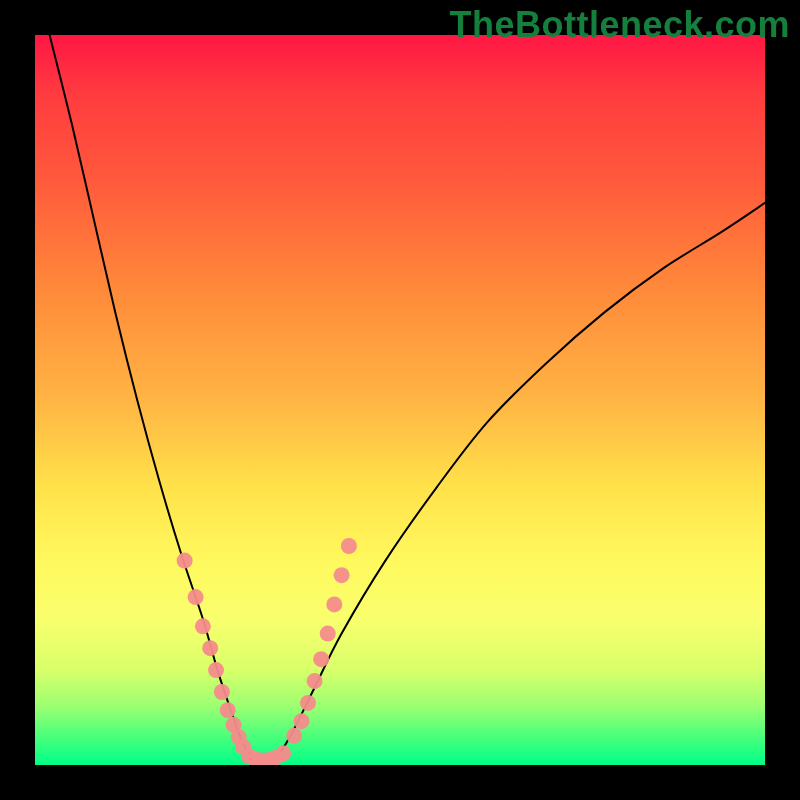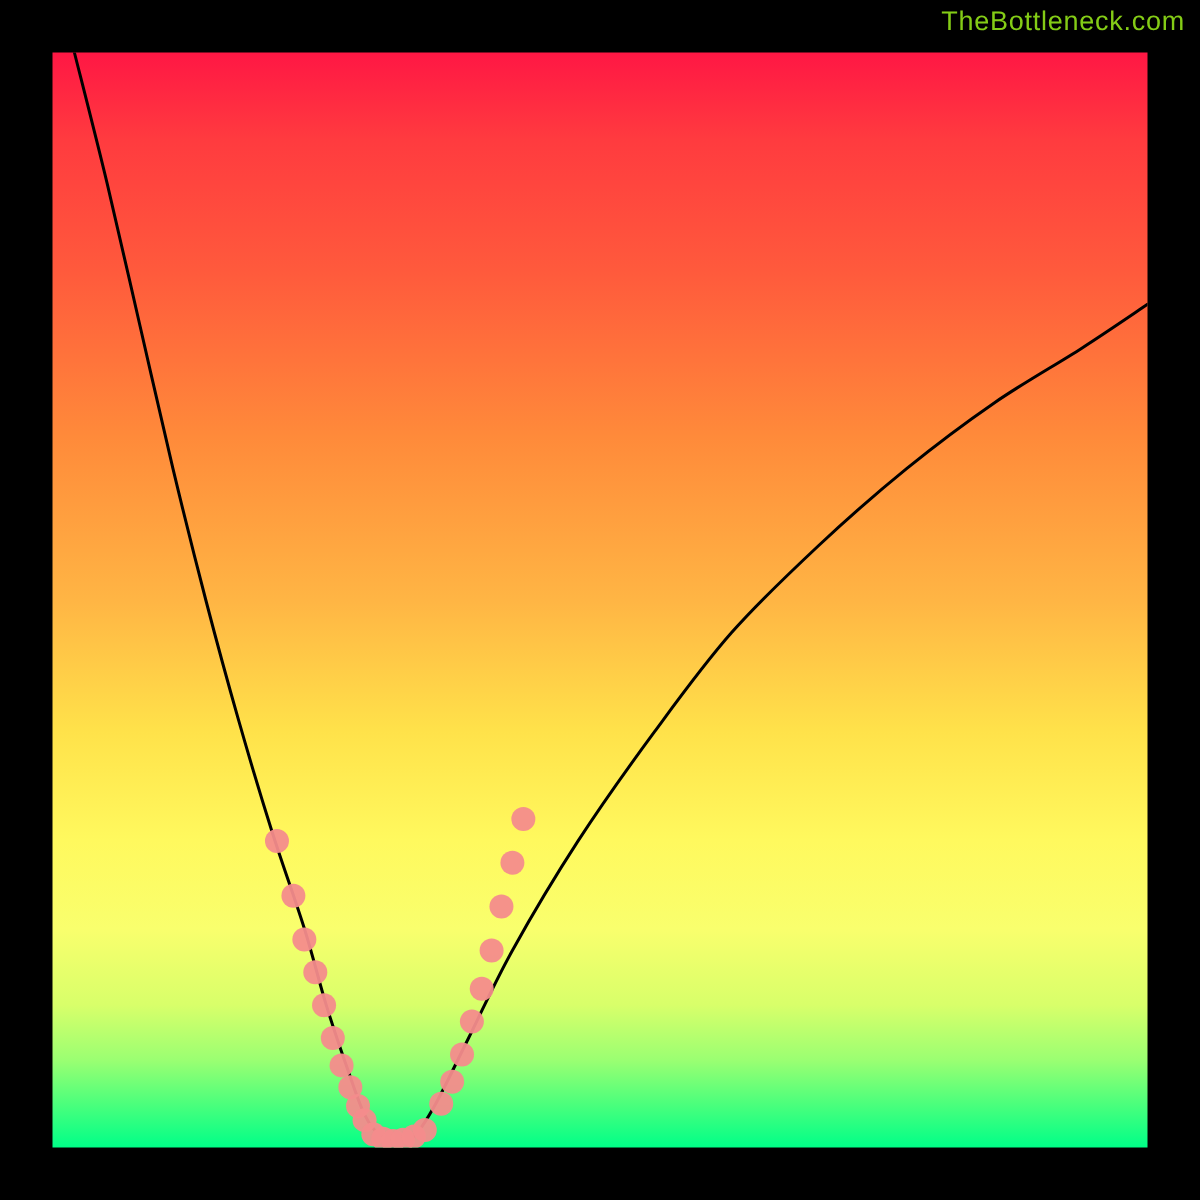--- a/index.html
+++ b/index.html
@@ -13,23 +13,23 @@
   .frame {
     position: relative;
     width: 800px;
     height: 800px;
     background: #000;
   }
   .watermark {
     position: absolute;
     top: 4px;
     right: 10px;
-    color: #84cc16;
-    font-size: 18px;
-    font-weight: 400;
+    color: #15803d;
+    font-size: 36px;
+    font-weight: 700;
     letter-spacing: 0.5px;
     z-index: 5;
   }
   .plot-area {
     position: absolute;
     left: 35px;
     top: 35px;
     width: 730px;
     height: 730px;
     background: linear-gradient(to bottom,

